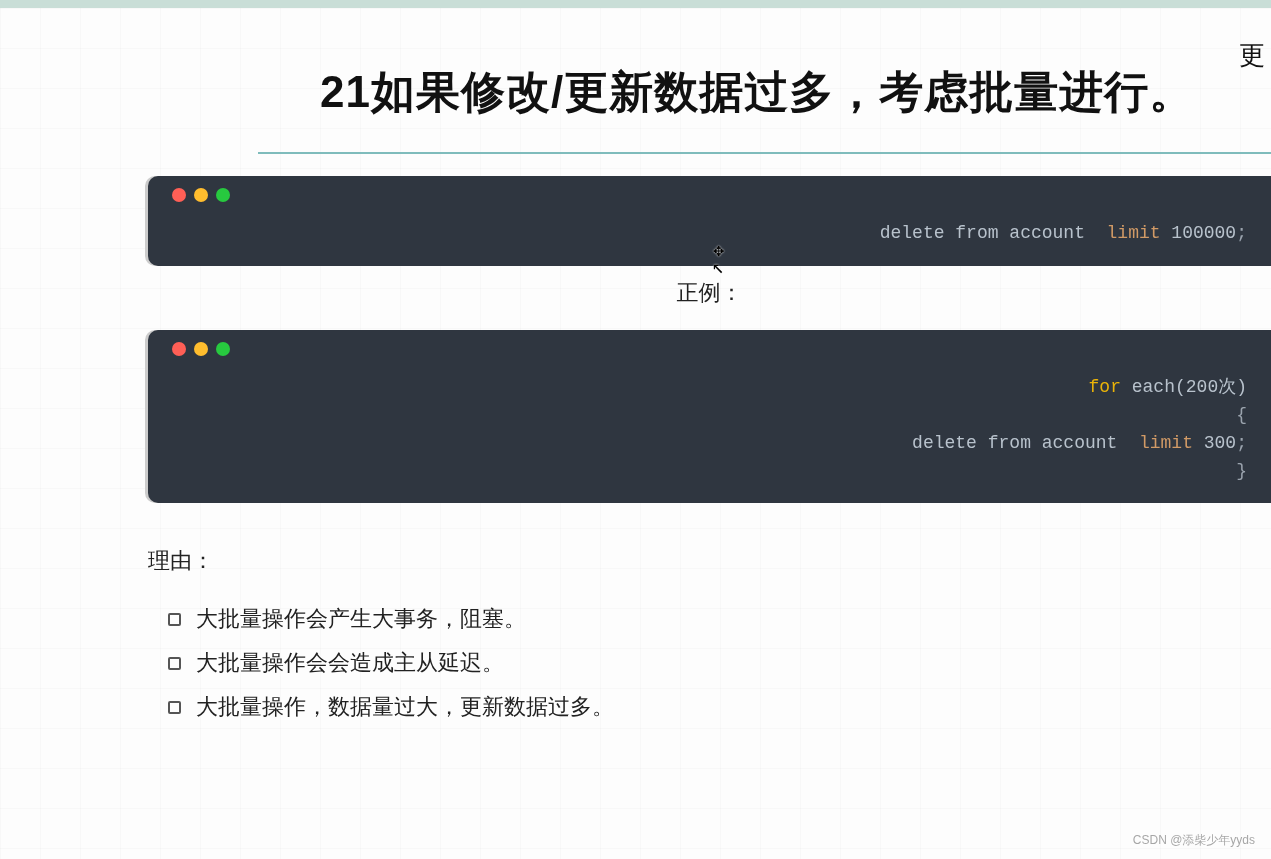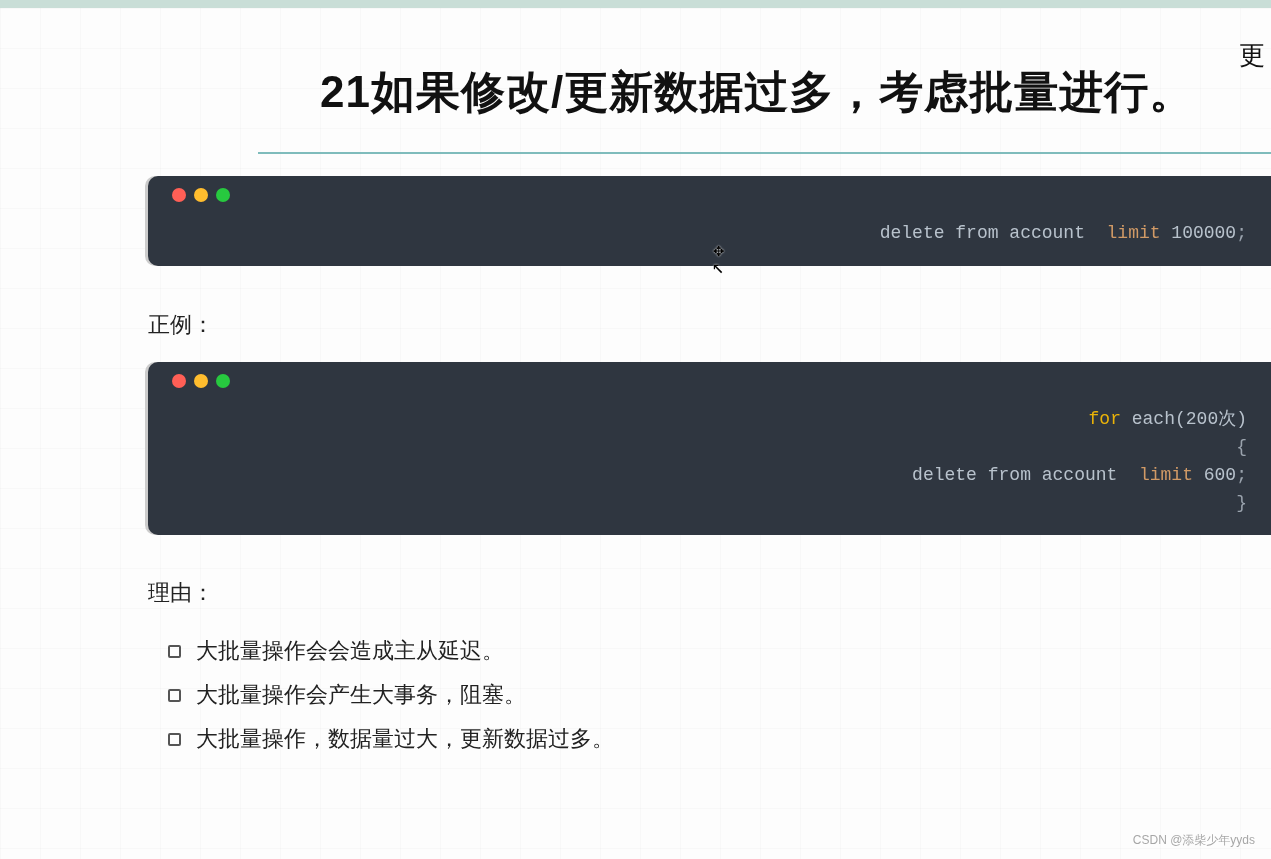--- a/index.html
+++ b/index.html
@@ -53,21 +53,21 @@
     margin: 30px 0 0 258px;
     height: 2px;
     background: #7fbcbc;
   }
   .section-label {
     margin-left: 148px;
     font-size: 22px;
     color: #222;
   }
   .label-1 { margin-top: 36px; }
-  .label-2 { margin-top: 44px; }
+  .label-2 { margin-top: 12px; text-align: center; }
   .label-3 { margin-top: 43px; }
   .code-window {
     margin: 22px 0 0 148px;
     background: #2f3640;
     border-radius: 10px 0 0 10px;
     padding: 12px 24px 18px 24px;
     box-shadow: -3px 0 0 #ccc;
     font-family: "SFMono-Regular", Consolas, "Courier New", monospace;
     font-size: 18px;
     line-height: 1.55;
@@ -162,27 +162,27 @@
 
   <div class="code-window">
     <div class="traffic">
       <span class="dot dot-r"></span>
       <span class="dot dot-y"></span>
       <span class="dot dot-g"></span>
     </div>
     <div id="good-code">
         <div class="code-line"><span class="kw-pink">for</span><span> each(200次)</span></div>
         <div class="code-line"><span class="punct">{</span></div>
-        <div class="code-line"><span> delete from account  </span><span class="kw-orange">limit</span><span class="num"> 600</span><span class="punct">;</span></div>
+        <div class="code-line"><span> delete from account  </span><span class="kw-orange">limit</span><span class="num"> 300</span><span class="punct">;</span></div>
         <div class="code-line"><span class="punct">}</span></div>
       </div>
   </div>
 
   <div class="section-label label-3">理由：</div>
 
   <ul class="reason-list" id="reason-list">
+      <li>大批量操作会产生大事务，阻塞。</li>
       <li>大批量操作会会造成主从延迟。</li>
-      <li>大批量操作会产生大事务，阻塞。</li>
       <li>大批量操作，数据量过大，更新数据过多。</li>
     </ul>
 
   <div class="watermark">CSDN @添柴少年yyds</div>
 </div>
 
 </body></html>

